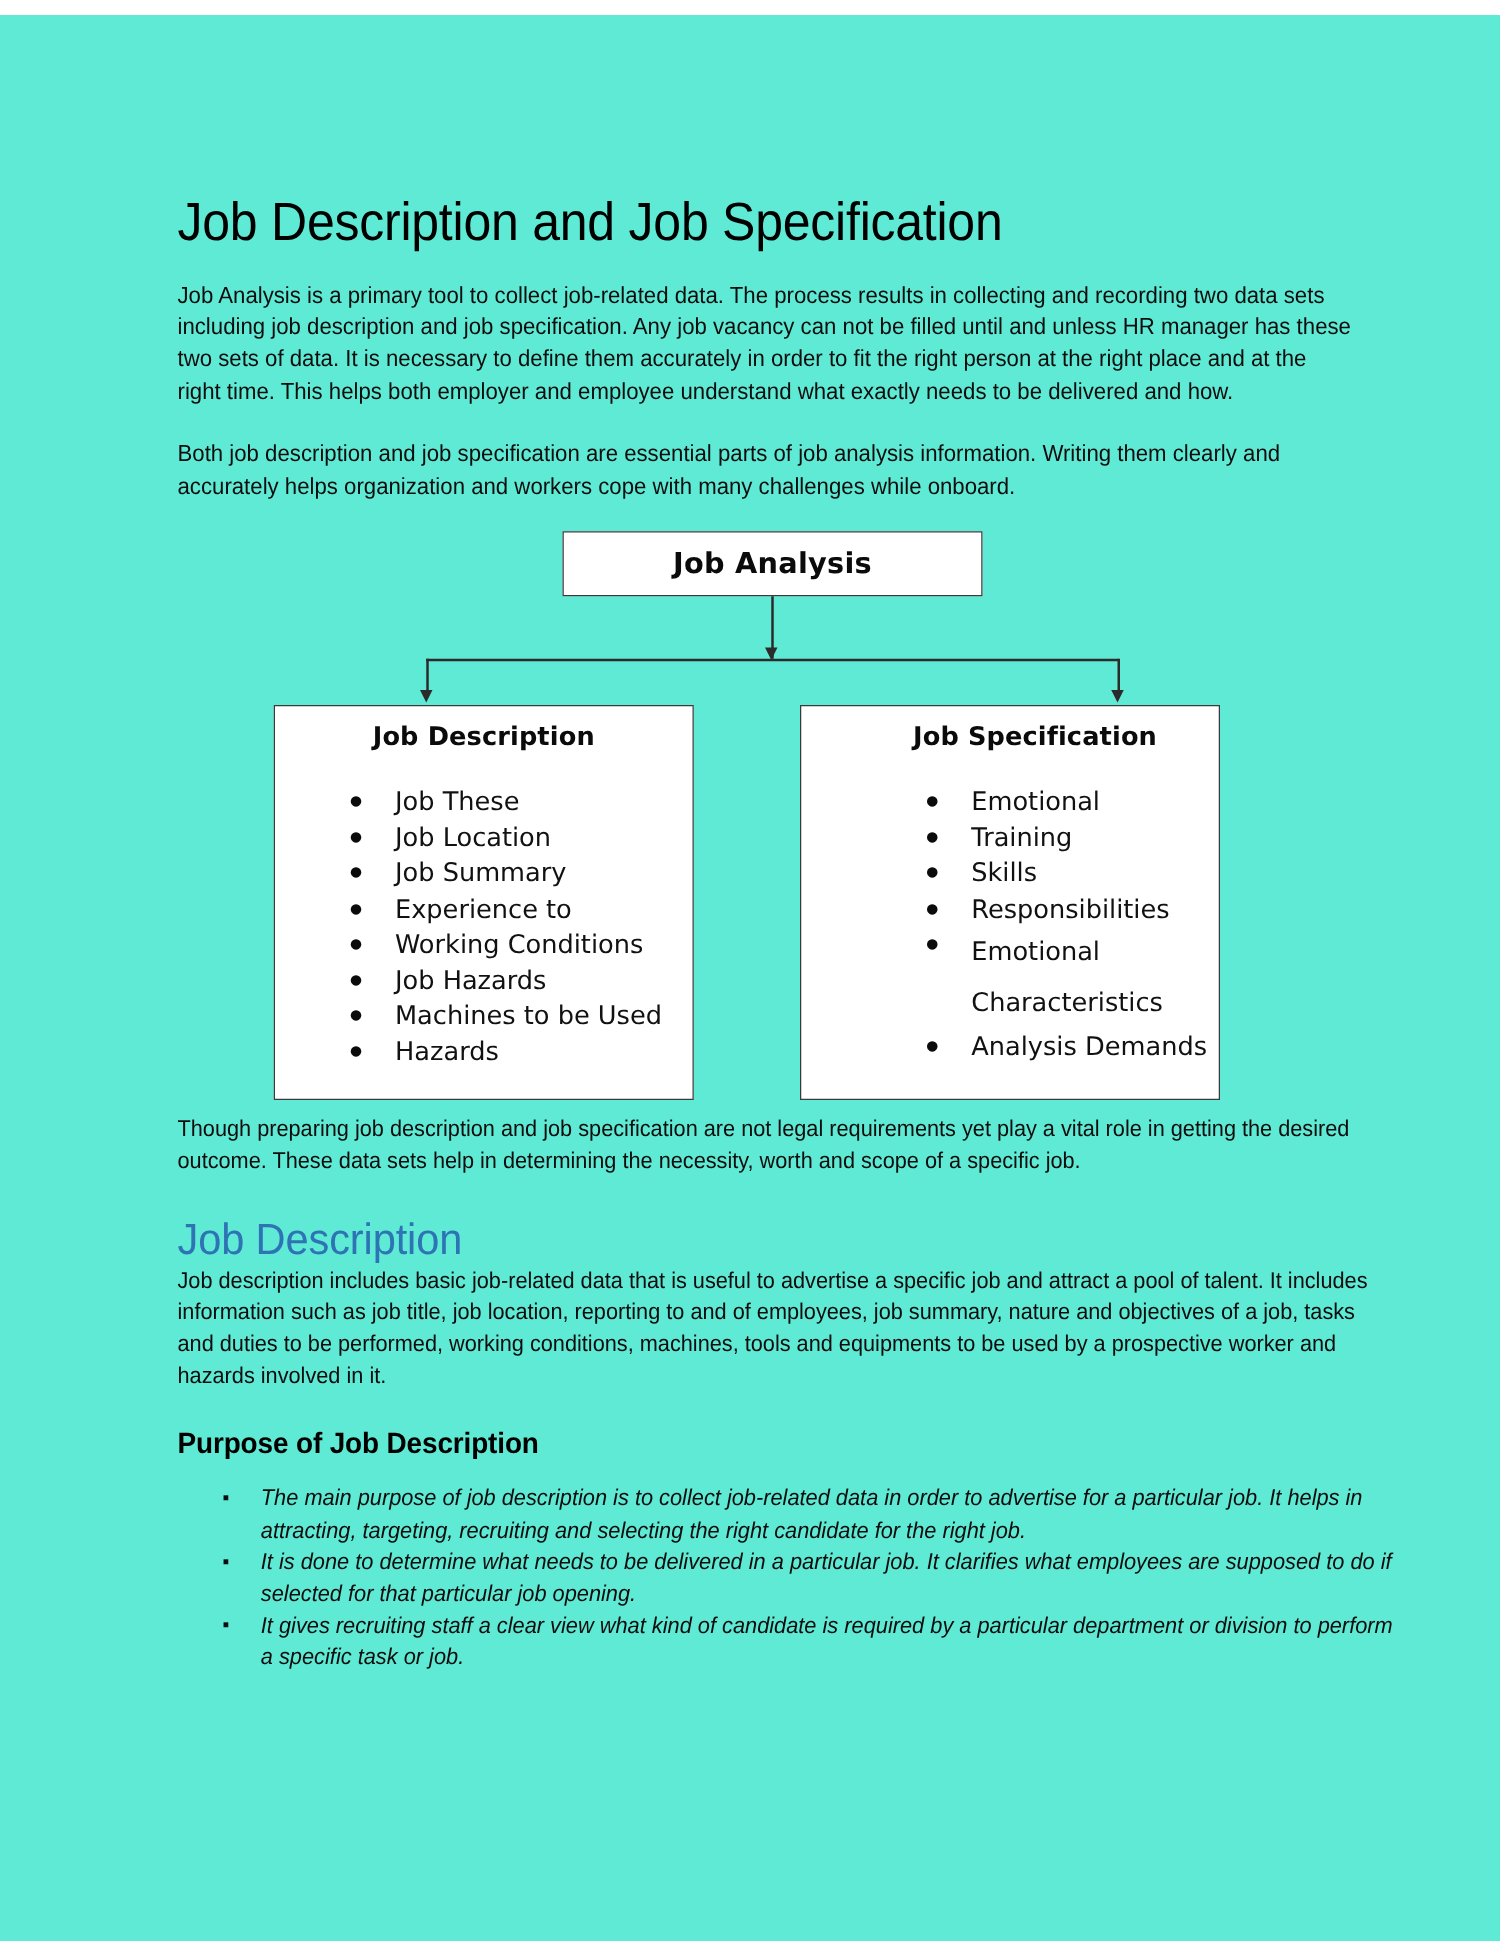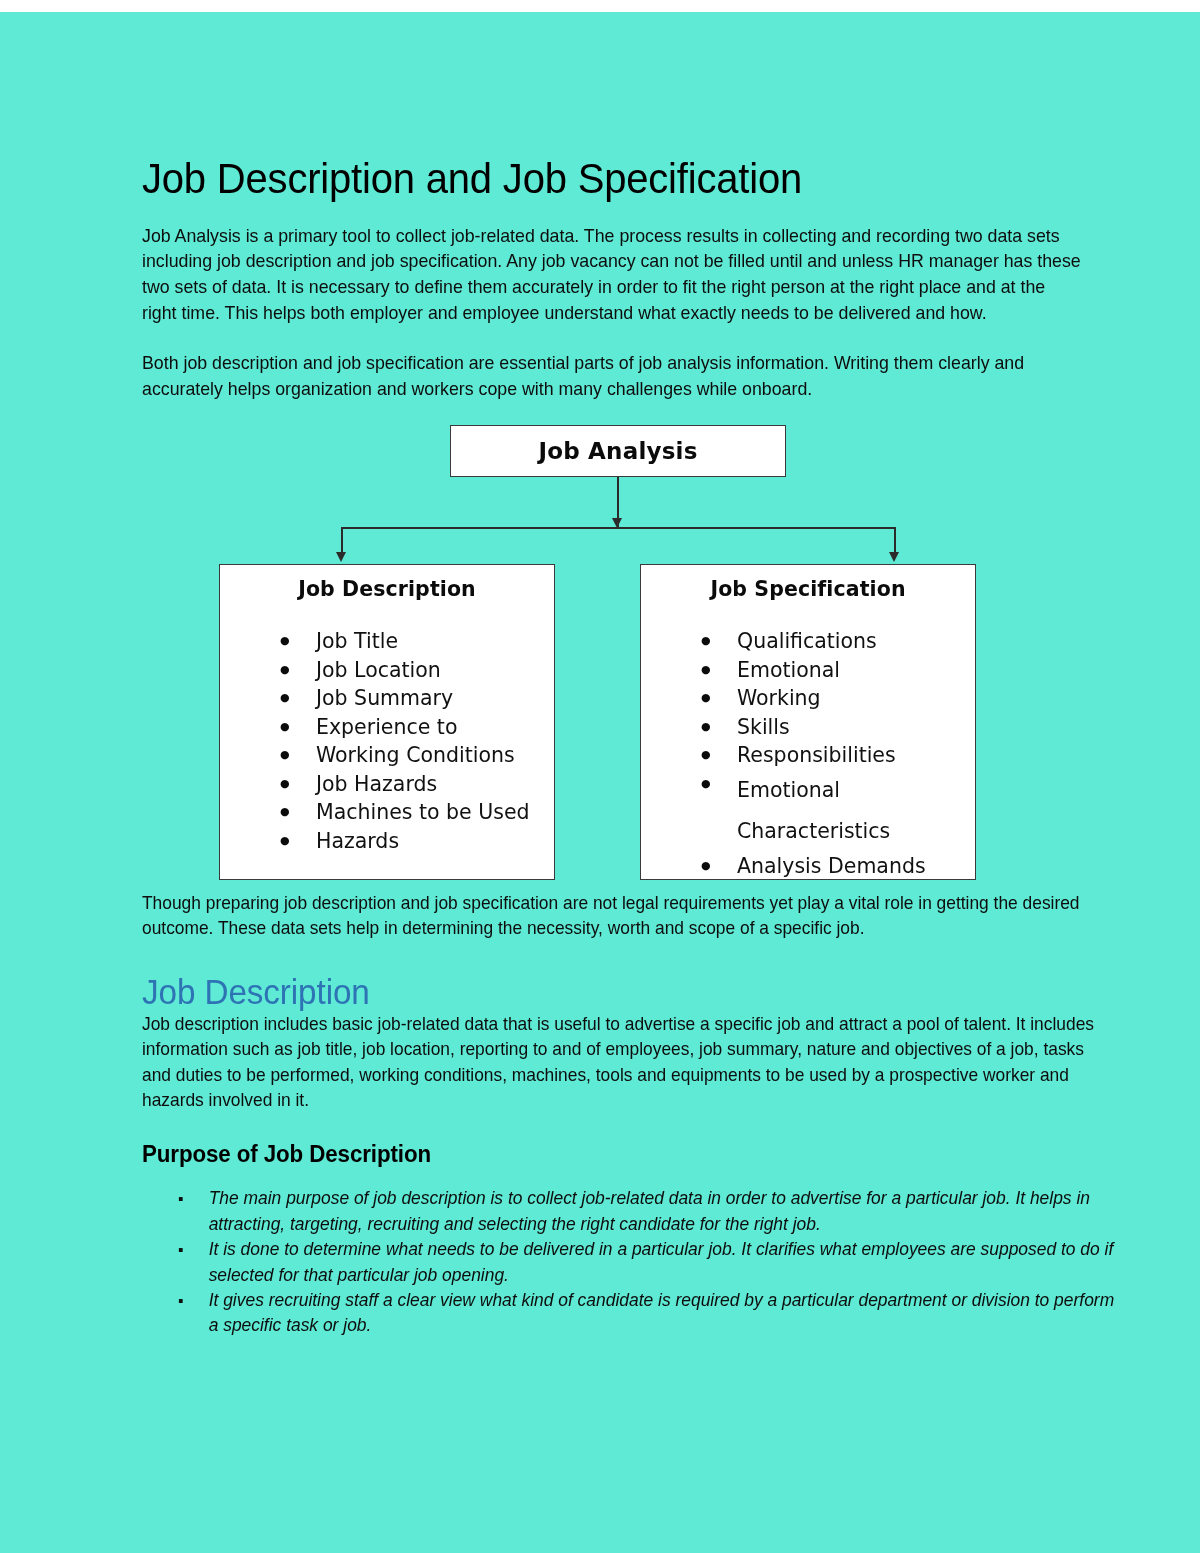--- a/index.html
+++ b/index.html
@@ -227,37 +227,36 @@
       <div class="arrowhead ah-root" style="border-top-color: rgb(43, 43, 43);"></div>
       <div class="conn conn-h" style="background: rgb(43, 43, 43);"></div>
       <div class="conn conn-v-left" style="background: rgb(43, 43, 43);"></div>
       <div class="arrowhead ah-left" style="border-top-color: rgb(43, 43, 43);"></div>
       <div class="conn conn-v-right" style="background: rgb(43, 43, 43);"></div>
       <div class="arrowhead ah-right" style="border-top-color: rgb(43, 43, 43);"></div>
 
       <div class="dg-box dg-child dg-left" style="border-color: rgb(58, 58, 58);">
         <div class="dg-head">Job Description</div>
         <ul class="dg-list">
-          <li>Job Title</li>
+          <li>Job These</li>
           <li>Job Location</li>
           <li>Job Summary</li>
           <li>Experience to</li>
           <li>Working Conditions</li>
           <li>Job Hazards</li>
           <li>Machines to be Used</li>
           <li>Hazards</li>
         </ul>
       </div>
 
-      <div class="dg-box dg-child dg-right" style="border-color: rgb(58, 58, 58);">
+      <div class="dg-box dg-child dg-right" style="border-color: rgb(58, 58, 58); padding-left: 40px;">
         <div class="dg-head">Job Specification</div>
         <ul class="dg-list wrap-item">
-          <li>Qualifications</li>
           <li>Emotional</li>
-          <li>Working</li>
+          <li>Training</li>
           <li>Skills</li>
           <li>Responsibilities</li>
           <li class="two-line">Emotional Characteristics</li>
           <li>Analysis Demands</li>
         </ul>
       </div>
 
     </div>
 
     <p class="para p3">Though preparing job description and job specification are not legal requirements yet play a vital role in getting the desired outcome. These data sets help in determining the necessity, worth and scope of a specific job.</p>

